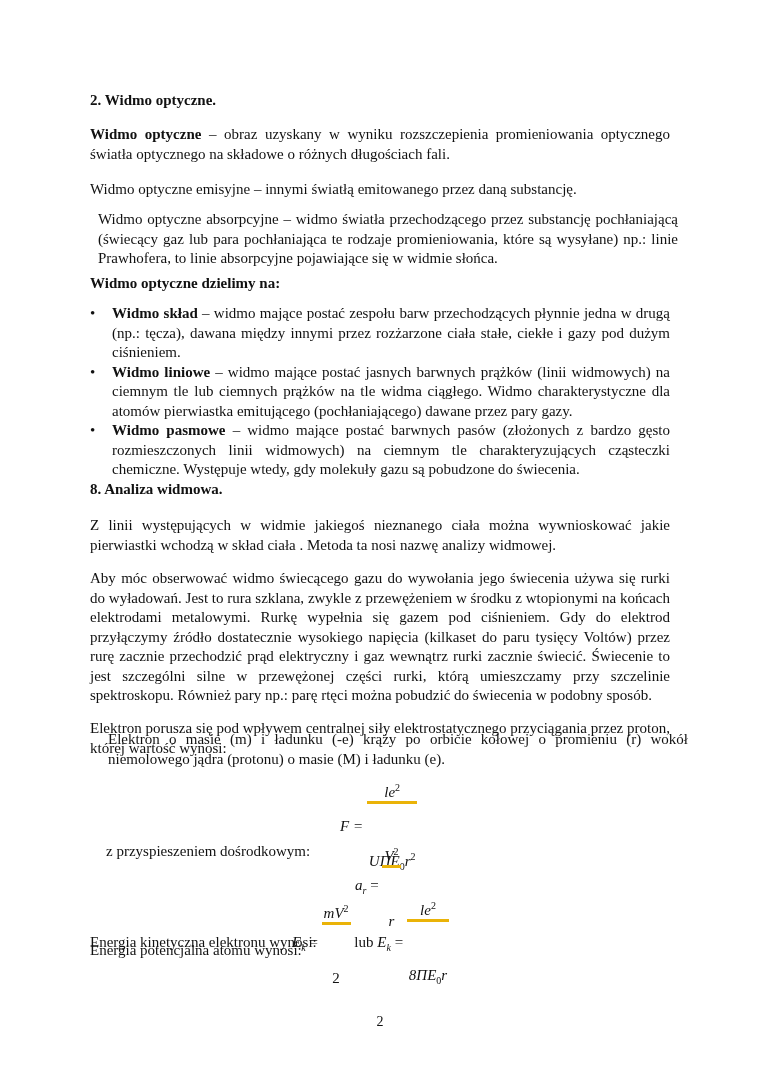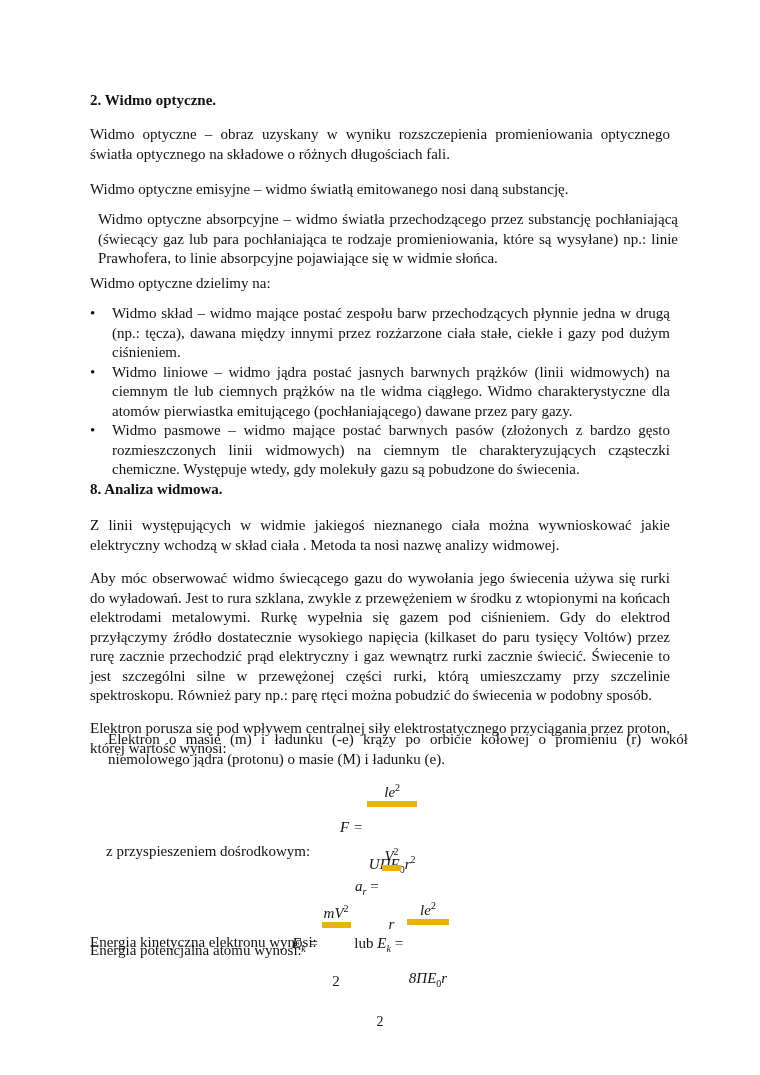--- a/index.html
+++ b/index.html
@@ -2,67 +2,67 @@
 <html><head>
 <meta charset="utf-8">
 <style>
   html, body { margin: 0; padding: 0; background: #ffffff; }
   body { width: 760px; height: 1075px; position: relative; overflow: hidden;
          font-family: "Liberation Serif", "DejaVu Serif", serif; color: #111; }
   .page { position: absolute; left: 90px; top: 0; width: 580px; font-size: 15px; line-height: 19.5px; }
   .abs { position: absolute; left: 0; width: 580px; }
   .justify { text-align: justify; text-align-last: left; }
   h2 { font-size: 15px; font-weight: bold; margin: 0; }
-  .bold { font-weight: normal; }
+  .bold { font-weight: bold; }
   ul { margin: 0; padding: 0; list-style: none; }
   li { position: relative; padding-left: 22px; }
   li .bullet { position: absolute; left: 0; top: 0; }
   .math { font-family: "Liberation Serif", serif; font-style: italic; position: absolute; font-size: 15px; }
   .frac { display: inline-block; vertical-align: middle; text-align: center; }
-  .frac .num { display: block; padding: 0 2px; border-bottom: 6px solid #eab308; line-height: 18px; }
+  .frac .num { display: block; padding: 0 2px; border-bottom: 3px solid #eab308; line-height: 18px; }
   .frac .den { display: block; padding: 0 2px; line-height: 18px; margin-top: 44px; }
   .up { font-size: 10px; vertical-align: super; font-style: normal; }
   .sub { font-size: 10px; vertical-align: sub; }
   .roman { font-style: normal; }
   .pagenum { position: absolute; top: 1014px; left: 0; width: 760px; text-align: center; font-size: 14px; }
 </style>
 </head>
 <body>
 
 <div class="page">
 
   <h2 class="abs" style="top:91px">2.   Widmo optyczne.</h2>
 
   <p class="abs justify" style="top:125px;margin:0">
     <span class="bold">Widmo optyczne</span><span> – obraz uzyskany w wyniku rozszczepienia promieniowania optycznego światła optycznego na składowe o różnych długościach fali.</span>
   </p>
 
-  <p class="abs" style="top:180px;margin:0">Widmo optyczne emisyjne – widmo światłą emitowanego nosi daną substancję.</p>
+  <p class="abs" style="top:180px;margin:0">Widmo optyczne emisyjne – innymi światłą emitowanego przez daną substancję.</p>
   <p class="abs justify" style="top:202px;margin:8px">Widmo optyczne absorpcyjne – widmo światła przechodzącego przez substancję pochłaniającą (świecący gaz lub para pochłaniająca te rodzaje promieniowania, które są wysyłane) np.: linie Prawhofera, to linie absorpcyjne pojawiające się w widmie słońca.</p>
 
   <p class="abs bold" style="top:274px;margin:0">Widmo optyczne dzielimy na:</p>
 
   <ul class="abs justify" style="top:304px">
     <li>
       <span class="bullet">•</span>
       <span class="bold">Widmo skład</span><span> – widmo mające postać zespołu barw przechodzących płynnie jedna w drugą (np.: tęcza), dawana między innymi przez rozżarzone ciała stałe, ciekłe i gazy pod dużym ciśnieniem.</span>
     </li>
     <li>
       <span class="bullet">•</span>
-      <span class="bold">Widmo liniowe</span><span> – widmo jądra postać jasnych barwnych prążków (linii widmowych) na ciemnym tle lub ciemnych prążków na tle widma ciągłego. Widmo charakterystyczne dla atomów pierwiastka emitującego (pochłaniającego) dawane przez pary gazy.</span>
+      <span class="bold">Widmo liniowe</span><span> – widmo mające postać jasnych barwnych prążków (linii widmowych) na ciemnym tle lub ciemnych prążków na tle widma ciągłego. Widmo charakterystyczne dla atomów pierwiastka emitującego (pochłaniającego) dawane przez pary gazy.</span>
     </li>
     <li>
       <span class="bullet">•</span>
       <span class="bold">Widmo pasmowe</span><span> – widmo mające postać barwnych pasów (złożonych z bardzo gęsto rozmieszczonych linii widmowych) na ciemnym tle charakteryzujących cząsteczki chemiczne. Występuje wtedy, gdy molekuły gazu są pobudzone do świecenia.</span>
     </li>
   </ul>
 
   <h2 class="abs" style="top:480px">8.   Analiza widmowa.</h2>
 
-  <p class="abs justify" style="top:516px;margin:0">Z linii występujących w widmie jakiegoś nieznanego ciała można wywnioskować jakie elektryczny wchodzą w skład ciała . Metoda ta nosi nazwę analizy widmowej.</p>
+  <p class="abs justify" style="top:516px;margin:0">Z linii występujących w widmie jakiegoś nieznanego ciała można wywnioskować jakie pierwiastki wchodzą w skład ciała . Metoda ta nosi nazwę analizy widmowej.</p>
 
   <p class="abs justify" style="top:569px;margin:0">Aby móc obserwować widmo świecącego gazu do wywołania jego świecenia używa się rurki do wyładowań. Jest to rura szklana, zwykle z przewężeniem w środku z wtopionymi na końcach elektrodami metalowymi. Rurkę wypełnia się gazem pod ciśnieniem. Gdy do elektrod przyłączymy źródło dostatecznie wysokiego napięcia (kilkaset do paru tysięcy Voltów) przez rurę zacznie przechodzić prąd elektryczny i gaz wewnątrz rurki zacznie świecić. Świecenie to jest szczególni silne w przewężonej części rurki, którą umieszczamy przy szczelinie spektroskopu. Również pary np.: parę rtęci można pobudzić do świecenia w podobny sposób.</p>
 
   <p class="abs justify" style="top:712px;margin:18px">Elektron o masie (m) i ładunku (-e) krąży po orbicie kołowej o promieniu (r) wokół niemolowego jądra (protonu) o masie (M) i ładunku (e).</p>
 
   <p class="abs justify" style="top:719px;margin:0">Elektron porusza się pod wpływem centralnej siły elektrostatycznego przyciągania przez proton, której wartość wynosi:</p>
 
   <div class="math" style="left:250px;top:779px">
     <span>F =</span>
     <span class="frac">

